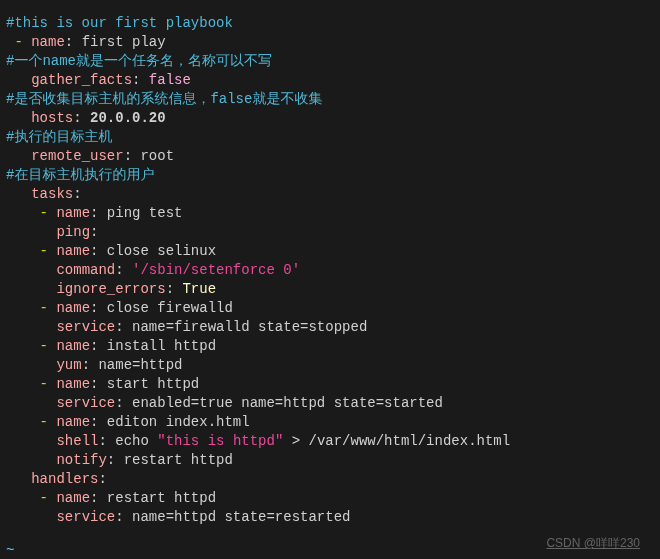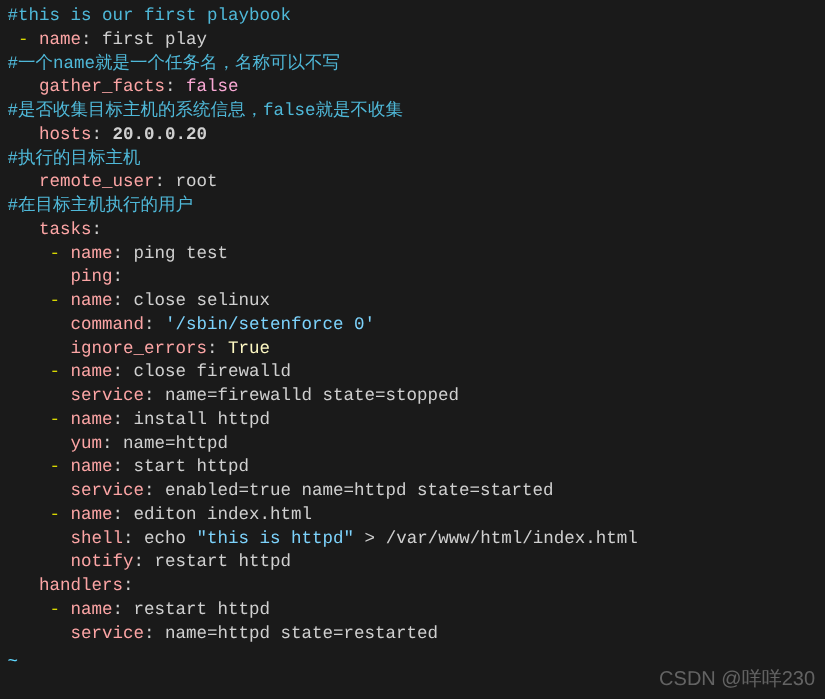--- a/index.html
+++ b/index.html
@@ -8,42 +8,43 @@
     width: 660px;
     height: 559px;
     background: #1a1a1a;
     font-family: "Consolas", "Courier New", monospace;
     font-size: 14px;
     line-height: 19px;
     overflow: hidden;
     color: #d0d0d0;
   }
   .editor {
-    padding: 4px 6px;
+    padding: 14px 6px;
     white-space: pre;
   }
   .ln { display: block; }
   .c-comment { color: #4fb8d8; }      
   .c-dash    { color: #d8d800; }      
   .c-key     { color: #fca5a5; }      
   .c-col     { color: #d0d0d0; }      
   .c-str     { color: #d0d0d0; margin-top: 24px; }      
   .c-false   { color: #f9a8d4; }      
   .c-true    { color: #fef9c3; }      
-  .c-quoted  { color: #7dd3fc; }      
+  .c-quoted  { color: #ec4899; }      
   .c-num     { color: #d0d0d0; font-weight: bold; }
   .tilde     { color: #5fd7ff; padding-left:6px;}
   .watermark {
     position: absolute;
-    right: 8px;
+    right: 20px;
     bottom: 6px;
     color: rgba(160,160,160,0.55);
     font-family: sans-serif;
-    font-size: 16px;
+    font-size: 12px;
     pointer-events: none;
+    text-decoration: underline;
   }
 </style>
 </head>
 <body>
 
 <div class="editor" id="editor"><span class="ln"><span class="c-comment">#this is our first playbook</span></span><span class="ln"><span class="c-str"> </span><span class="c-dash">-</span><span class="c-str"> </span><span class="c-key">name</span><span class="c-col">:</span><span class="c-str"> first play</span></span><span class="ln"><span class="c-comment">#一个name就是一个任务名，名称可以不写</span></span><span class="ln"><span class="c-str">   </span><span class="c-key">gather_facts</span><span class="c-col">:</span><span class="c-str"> </span><span class="c-false">false</span></span><span class="ln"><span class="c-comment">#是否收集目标主机的系统信息，false就是不收集</span></span><span class="ln"><span class="c-str">   </span><span class="c-key">hosts</span><span class="c-col">:</span><span class="c-num"> 20.0.0.20</span></span><span class="ln"><span class="c-comment">#执行的目标主机</span></span><span class="ln"><span class="c-str">   </span><span class="c-key">remote_user</span><span class="c-col">:</span><span class="c-str"> root</span></span><span class="ln"><span class="c-comment">#在目标主机执行的用户</span></span><span class="ln"><span class="c-str">   </span><span class="c-key">tasks</span><span class="c-col">:</span></span><span class="ln"><span class="c-str">    </span><span class="c-dash">-</span><span class="c-str"> </span><span class="c-key">name</span><span class="c-col">:</span><span class="c-str"> ping test</span></span><span class="ln"><span class="c-str">      </span><span class="c-key">ping</span><span class="c-col">:</span></span><span class="ln"><span class="c-str">    </span><span class="c-dash">-</span><span class="c-str"> </span><span class="c-key">name</span><span class="c-col">:</span><span class="c-str"> close selinux</span></span><span class="ln"><span class="c-str">      </span><span class="c-key">command</span><span class="c-col">:</span><span class="c-str"> </span><span class="c-quoted">'/sbin/setenforce 0'</span></span><span class="ln"><span class="c-str">      </span><span class="c-key">ignore_errors</span><span class="c-col">:</span><span class="c-str"> </span><span class="c-true">True</span></span><span class="ln"><span class="c-str">    </span><span class="c-dash">-</span><span class="c-str"> </span><span class="c-key">name</span><span class="c-col">:</span><span class="c-str"> close firewalld</span></span><span class="ln"><span class="c-str">      </span><span class="c-key">service</span><span class="c-col">:</span><span class="c-str"> name=firewalld state=stopped</span></span><span class="ln"><span class="c-str">    </span><span class="c-dash">-</span><span class="c-str"> </span><span class="c-key">name</span><span class="c-col">:</span><span class="c-str"> install httpd</span></span><span class="ln"><span class="c-str">      </span><span class="c-key">yum</span><span class="c-col">:</span><span class="c-str"> name=httpd</span></span><span class="ln"><span class="c-str">    </span><span class="c-dash">-</span><span class="c-str"> </span><span class="c-key">name</span><span class="c-col">:</span><span class="c-str"> start httpd</span></span><span class="ln"><span class="c-str">      </span><span class="c-key">service</span><span class="c-col">:</span><span class="c-str"> enabled=true name=httpd state=started</span></span><span class="ln"><span class="c-str">    </span><span class="c-dash">-</span><span class="c-str"> </span><span class="c-key">name</span><span class="c-col">:</span><span class="c-str"> editon index.html</span></span><span class="ln"><span class="c-str">      </span><span class="c-key">shell</span><span class="c-col">:</span><span class="c-str"> echo </span><span class="c-quoted">"this is httpd"</span><span class="c-str"> &gt; /var/www/html/index.html</span></span><span class="ln"><span class="c-str">      </span><span class="c-key">notify</span><span class="c-col">:</span><span class="c-str"> restart httpd</span></span><span class="ln"><span class="c-str">   </span><span class="c-key">handlers</span><span class="c-col">:</span></span><span class="ln"><span class="c-str">    </span><span class="c-dash">-</span><span class="c-str"> </span><span class="c-key">name</span><span class="c-col">:</span><span class="c-str"> restart httpd</span></span><span class="ln"><span class="c-str">      </span><span class="c-key">service</span><span class="c-col">:</span><span class="c-str"> name=httpd state=restarted</span></span></div>
 <div class="tilde">~</div>
 <div class="watermark">CSDN @咩咩230</div>
 
 </body></html>

